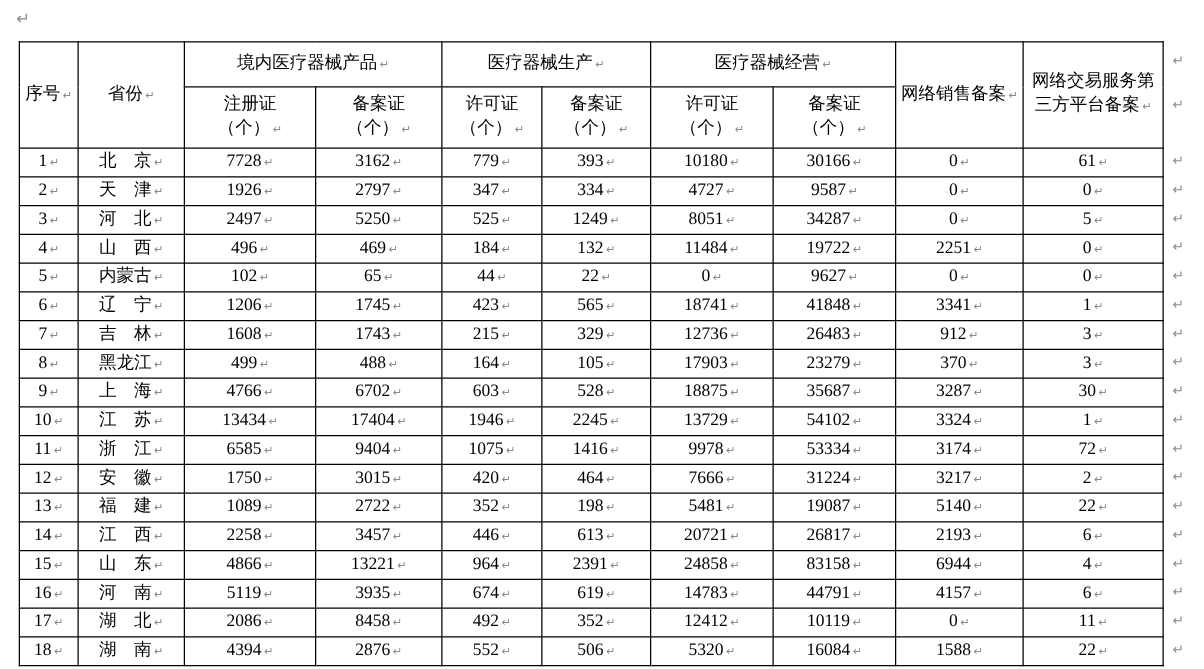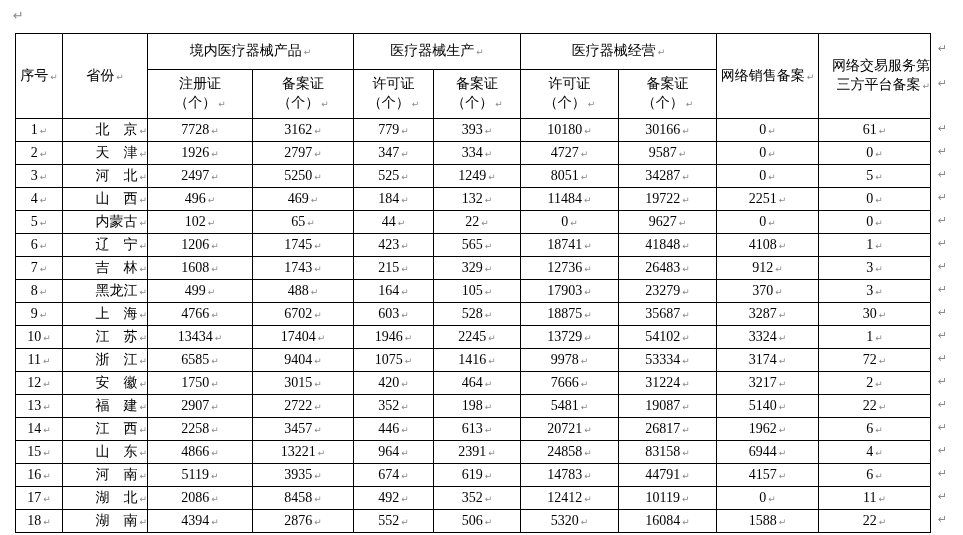--- a/index.html
+++ b/index.html
@@ -16,23 +16,23 @@
     border-collapse:collapse;table-layout:fixed;
   }
   table.doc-table th,table.doc-table td{
     border:1px solid #000;padding:0;font-weight:normal;
     font-size:14px;line-height:1.35;vertical-align:middle;overflow:hidden;
   }
   tr.h1{height:36px;}
   tr.h2{height:49px;}
   tbody tr{height:23px;}
   .c-center{text-align:center;}
-  .c-prov{text-align:right;padding-left:6px;}
+  .c-prov{text-align:center;padding-left:6px;}
   .sub-hd .t{white-space:pre-line;}
-  .hd-platform{padding:0 10px;text-align:right;}
+  .hd-platform{padding:0 10px;text-align:center;}
   .mark{
     color:#8a8a8a;font-size:9px;margin-left:2px;
     font-family:"DejaVu Sans",sans-serif;vertical-align:baseline;
   }
   .row-end-mark{
     position:absolute;color:#8a8a8a;font-size:11px;left:938px;
     font-family:"DejaVu Sans",sans-serif;
   }
   .num{font-family:"Liberation Serif","DejaVu Serif",serif;}
 </style>
@@ -147,21 +147,21 @@
 
   <tr>
     <td class="c-center"><span class="t num">6</span><span class="mark">↵</span></td>
     <td class="c-prov"><span class="t">辽　宁</span><span class="mark">↵</span></td>
     <td class="c-center"><span class="t num">1206</span><span class="mark">↵</span></td>
     <td class="c-center"><span class="t num">1745</span><span class="mark">↵</span></td>
     <td class="c-center"><span class="t num">423</span><span class="mark">↵</span></td>
     <td class="c-center"><span class="t num">565</span><span class="mark">↵</span></td>
     <td class="c-center"><span class="t num">18741</span><span class="mark">↵</span></td>
     <td class="c-center"><span class="t num">41848</span><span class="mark">↵</span></td>
-    <td class="c-center"><span class="t num">4108</span><span class="mark">↵</span></td>
+    <td class="c-center"><span class="t num">3341</span><span class="mark">↵</span></td>
     <td class="c-center"><span class="t num">1</span><span class="mark">↵</span></td>
   </tr>
 
   <tr>
     <td class="c-center"><span class="t num">7</span><span class="mark">↵</span></td>
     <td class="c-prov"><span class="t">吉　林</span><span class="mark">↵</span></td>
     <td class="c-center"><span class="t num">1608</span><span class="mark">↵</span></td>
     <td class="c-center"><span class="t num">1743</span><span class="mark">↵</span></td>
     <td class="c-center"><span class="t num">215</span><span class="mark">↵</span></td>
     <td class="c-center"><span class="t num">329</span><span class="mark">↵</span></td>
@@ -232,40 +232,40 @@
     <td class="c-center"><span class="t num">464</span><span class="mark">↵</span></td>
     <td class="c-center"><span class="t num">7666</span><span class="mark">↵</span></td>
     <td class="c-center"><span class="t num">31224</span><span class="mark">↵</span></td>
     <td class="c-center"><span class="t num">3217</span><span class="mark">↵</span></td>
     <td class="c-center"><span class="t num">2</span><span class="mark">↵</span></td>
   </tr>
 
   <tr>
     <td class="c-center"><span class="t num">13</span><span class="mark">↵</span></td>
     <td class="c-prov"><span class="t">福　建</span><span class="mark">↵</span></td>
-    <td class="c-center"><span class="t num">2907</span><span class="mark">↵</span></td>
+    <td class="c-center"><span class="t num">1089</span><span class="mark">↵</span></td>
     <td class="c-center"><span class="t num">2722</span><span class="mark">↵</span></td>
     <td class="c-center"><span class="t num">352</span><span class="mark">↵</span></td>
     <td class="c-center"><span class="t num">198</span><span class="mark">↵</span></td>
     <td class="c-center"><span class="t num">5481</span><span class="mark">↵</span></td>
     <td class="c-center"><span class="t num">19087</span><span class="mark">↵</span></td>
     <td class="c-center"><span class="t num">5140</span><span class="mark">↵</span></td>
     <td class="c-center"><span class="t num">22</span><span class="mark">↵</span></td>
   </tr>
 
   <tr>
     <td class="c-center"><span class="t num">14</span><span class="mark">↵</span></td>
     <td class="c-prov"><span class="t">江　西</span><span class="mark">↵</span></td>
     <td class="c-center"><span class="t num">2258</span><span class="mark">↵</span></td>
     <td class="c-center"><span class="t num">3457</span><span class="mark">↵</span></td>
     <td class="c-center"><span class="t num">446</span><span class="mark">↵</span></td>
     <td class="c-center"><span class="t num">613</span><span class="mark">↵</span></td>
     <td class="c-center"><span class="t num">20721</span><span class="mark">↵</span></td>
     <td class="c-center"><span class="t num">26817</span><span class="mark">↵</span></td>
-    <td class="c-center"><span class="t num">1962</span><span class="mark">↵</span></td>
+    <td class="c-center"><span class="t num">2193</span><span class="mark">↵</span></td>
     <td class="c-center"><span class="t num">6</span><span class="mark">↵</span></td>
   </tr>
 
   <tr>
     <td class="c-center"><span class="t num">15</span><span class="mark">↵</span></td>
     <td class="c-prov"><span class="t">山　东</span><span class="mark">↵</span></td>
     <td class="c-center"><span class="t num">4866</span><span class="mark">↵</span></td>
     <td class="c-center"><span class="t num">13221</span><span class="mark">↵</span></td>
     <td class="c-center"><span class="t num">964</span><span class="mark">↵</span></td>
     <td class="c-center"><span class="t num">2391</span><span class="mark">↵</span></td>

